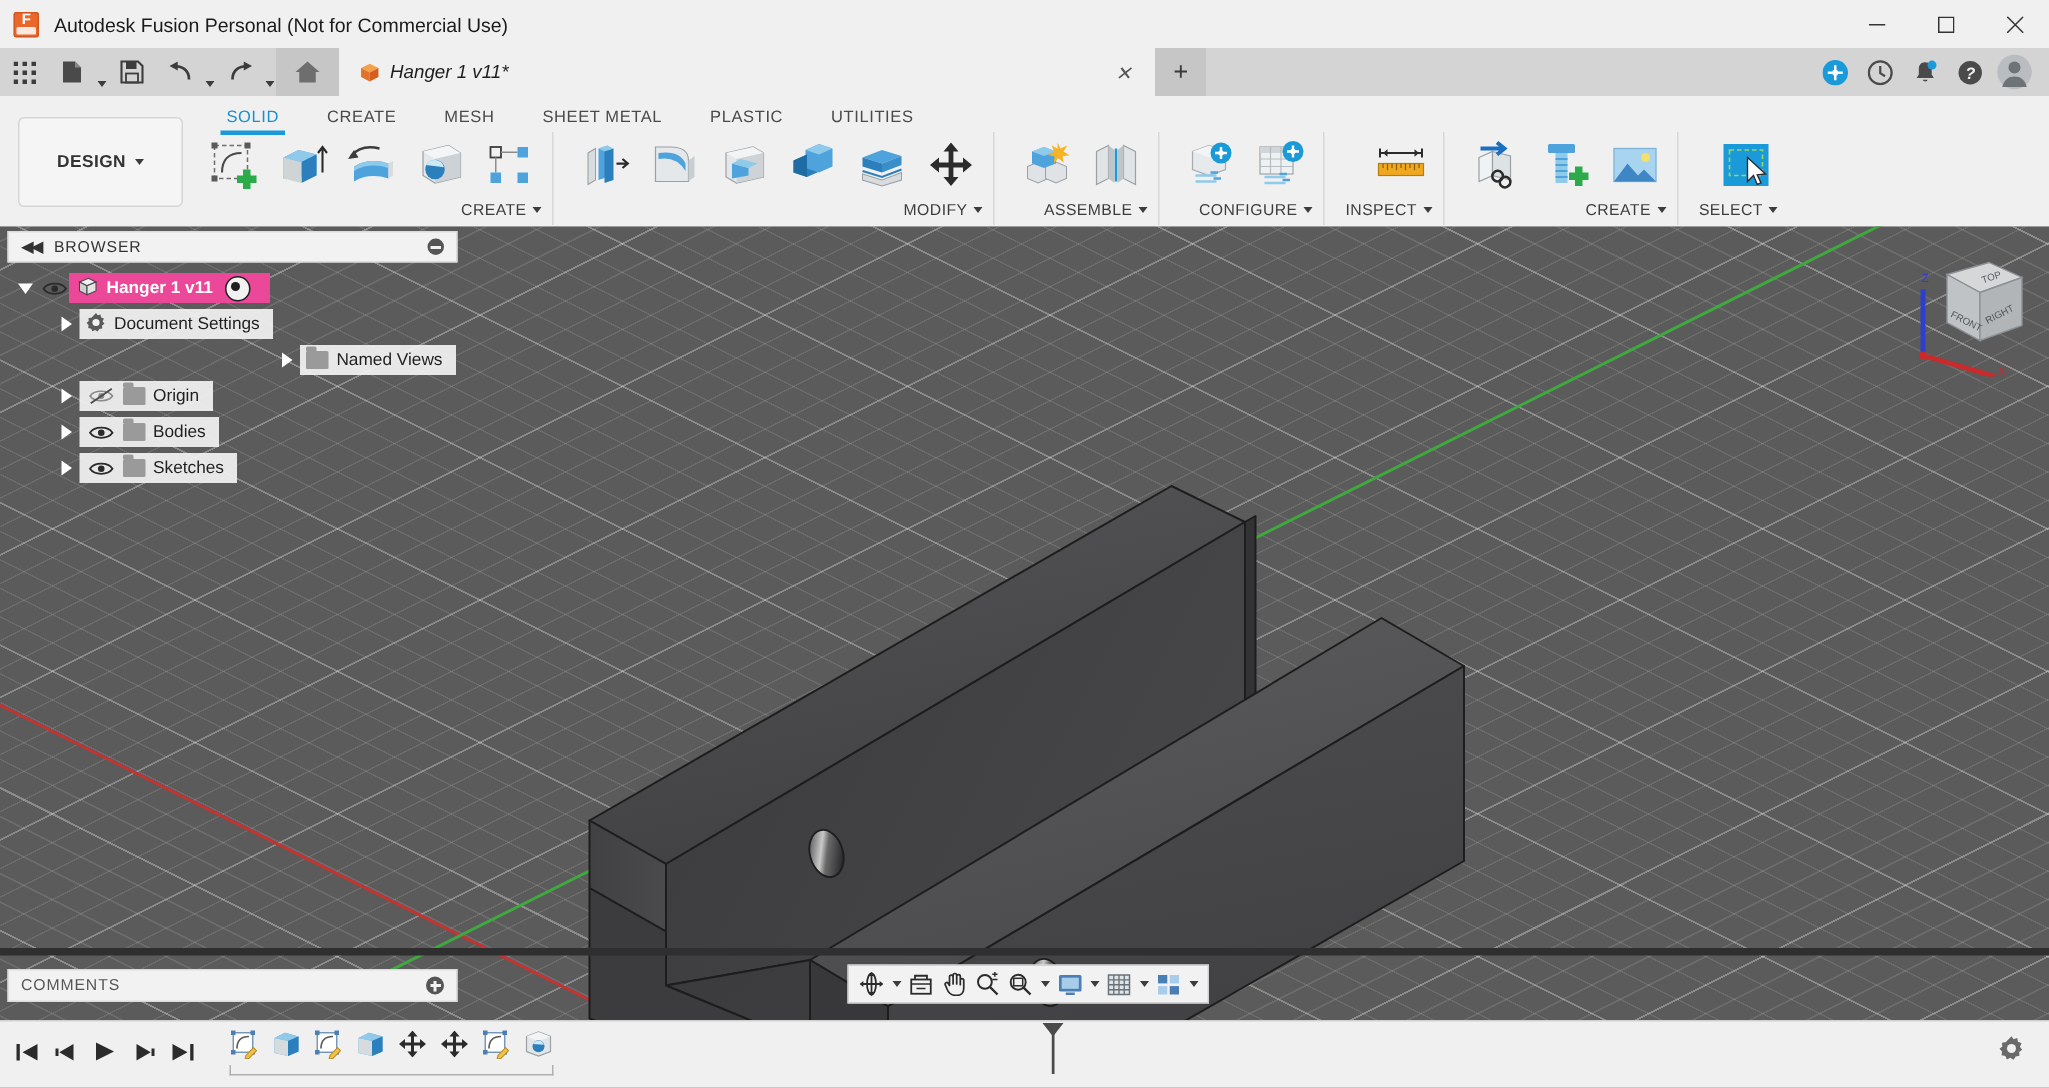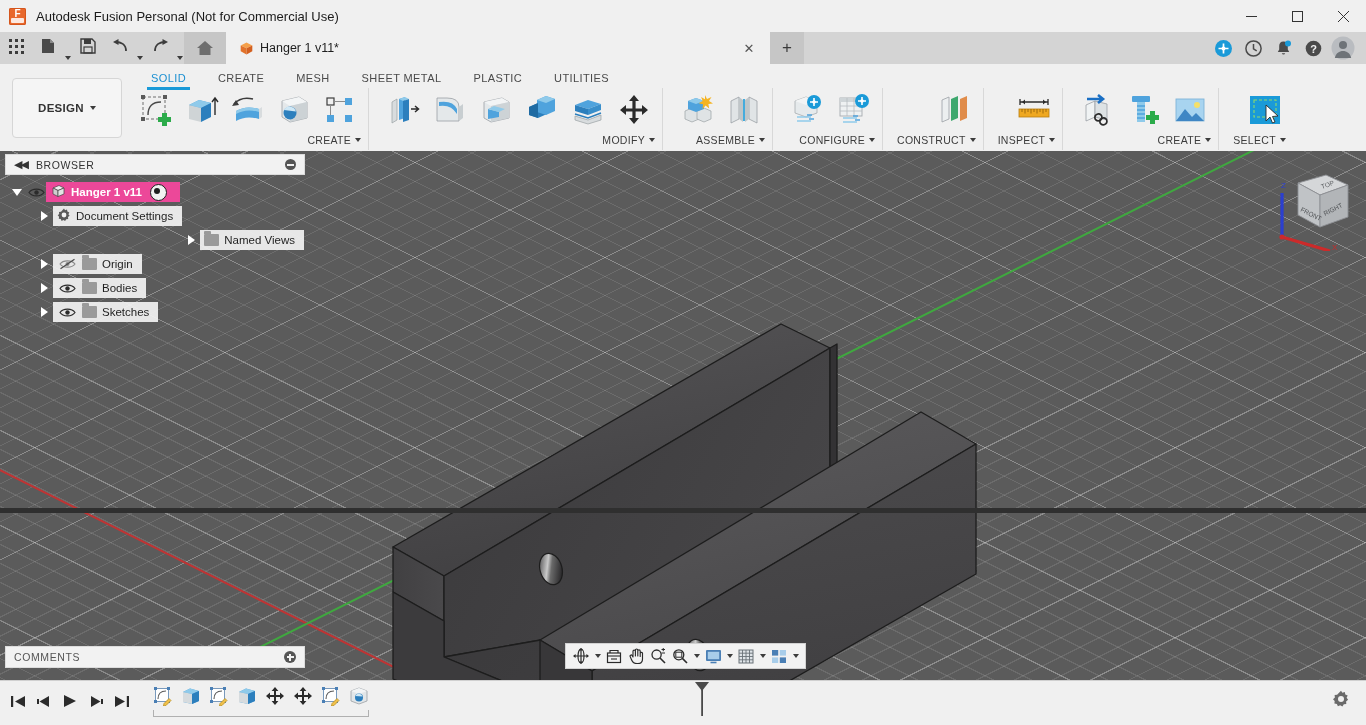--- a/index.html
+++ b/index.html
@@ -4,21 +4,21 @@
 <title>Autodesk Fusion</title>
 <style>
   html,body{margin:0;padding:0;}
   body{
     width:1366px;height:725px;overflow:hidden;
     font-family:"Liberation Sans",sans-serif;
     font-size:12px;color:#2b2b2b;
     background:#f0f0f0;
     -webkit-font-smoothing:antialiased;
   }
-  .app{position:relative;width:1366px;height:513px;}
+  .app{position:relative;width:1366px;height:637px;}
 
   
   .titlebar{
     position:absolute;left:0;top:0;width:1366px;height:32px;
     background:#f0f0f0;display:flex;align-items:center;
     border-bottom:1px solid #e2e2e2;
   }
   .app-logo{
     width:17px;height:17px;margin-left:9px;border-radius:2px;
     background:#e8682c;position:relative;flex:none;
@@ -32,21 +32,21 @@
     content:"";position:absolute;left:2px;right:2px;bottom:2px;height:5px;
     background:#fff;opacity:.85;border-radius:1px;
   }
   .title-text{margin-left:10px;font-size:13px;color:#1a1a1a;}
   .win-ctrls{margin-left:auto;display:flex;height:32px;}
   .win-btn{width:46px;height:32px;display:flex;align-items:center;justify-content:center;font-size:13px;color:#333;}
 
   
   .qabar{
     position:absolute;left:0;top:32px;width:1366px;height:32px;
-    background:#d4d4d4;display:flex;align-items:flex-start;
+    background:#d4d4d4;display:flex;align-items:center;font-style:italic;
   }
   .qa-btn{
     width:30px;height:28px;margin:0 1px;display:flex;align-items:center;justify-content:center;
     position:relative;
   }
   .qa-btn.home{background:#c6c6c6;width:42px;height:32px;margin:0;}
   .qa-caret{width:8px;height:28px;display:flex;align-items:flex-end;justify-content:center;padding-bottom:8px;}
   .caret{
     width:0;height:0;border-left:3.5px solid transparent;border-right:3.5px solid transparent;
     border-top:4px solid #3c3c3c;display:inline-block;
@@ -515,35 +515,20 @@
               <circle cx="25" cy="8" r="1.8" fill="#fff"></circle>
             </svg>
           </div>
         </div>
         <div class="rg-label">
           <span>CONFIGURE</span>
           <i class="caret"></i>
         </div>
       </div>
 
-      <div class="rgroup">
-        <div class="rg-icons">
-          <div class="tool big">
-            <svg width="34" height="34" viewBox="0 0 34 34">
-              <path d="M4 7 L11 4 L11 26 L4 29 Z" fill="#eceff0" stroke="#9aa0a4" stroke-width="0.8"></path>
-              <path d="M13 6 L20 3 L20 25 L13 28 Z" fill="#3ea86e"></path>
-              <path d="M22 6 L29 3 L29 25 L22 28 Z" fill="#e08c4a"></path>
-            </svg>
-          </div>
-        </div>
-        <div class="rg-label">
-          <span>CONSTRUCT</span>
-          <i class="caret"></i>
-        </div>
-      </div>
 
       <div class="rgroup">
         <div class="rg-icons">
           <div class="tool big">
             <svg width="36" height="34" viewBox="0 0 36 34">
               <path d="M4 9 h28 M4 6 v6 M32 6 v6" stroke="#2b2b2b" stroke-width="1.3"></path>
               <path d="M6 9 l3 -2.5 v5 Z M30 9 l-3 -2.5 v5 Z" fill="#2b2b2b"></path>
               <rect x="3" y="16" width="30" height="8" fill="#efa820" stroke="#b87d10" stroke-width="0.8"></rect>
               <g stroke="#8a5c08" stroke-width="0.8">
                 <path d="M6 16 v3 M9 16 v4.5 M12 16 v3 M15 16 v4.5 M18 16 v3 M21 16 v4.5 M24 16 v3 M27 16 v4.5 M30 16 v3"></path>

